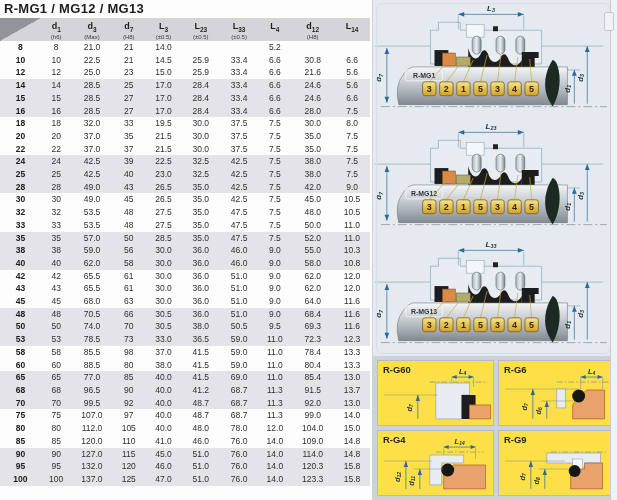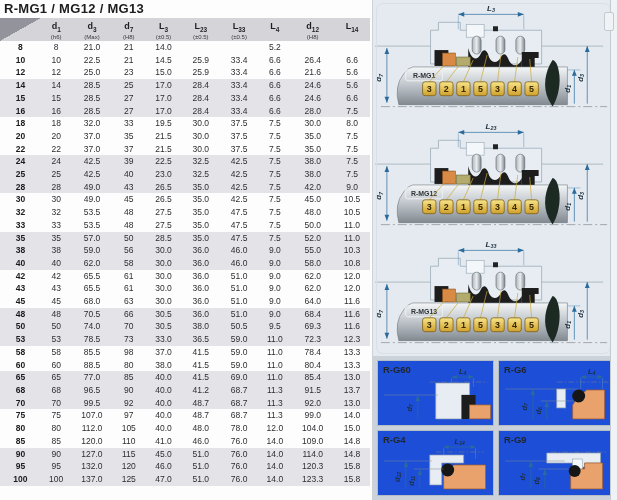--- a/index.html
+++ b/index.html
@@ -24,21 +24,21 @@
   
   .right{position:absolute;left:372px;top:0;width:245px;height:500px;background:#e4eaf0;border-left:1px solid #ccd3d9;}
   .frame{position:absolute;left:3px;top:3px;right:7px;height:349px;border:1px solid #d9dfe5;border-radius:7px;pointer-events:none;}
   .diagrams{position:absolute;left:0;top:0;width:245px;height:356px;}
   .diag{position:relative;width:245px;height:118px;}
   .edge{position:absolute;right:0;top:0;width:7px;height:500px;background:#f0f3f5;border-left:1px solid #c4cacf;}
   .edge-tab{position:absolute;right:4px;top:12px;width:8px;height:17px;background:#f0f3f5;border:1px solid #c4cacf;border-radius:2px;}
 
   .seats{position:absolute;left:0;top:356px;width:245px;height:144px;background:#cbd2d9;
     display:grid;grid-template-columns:1fr 1fr;grid-template-rows:1fr 1fr;gap:4px;padding:4px;box-sizing:border-box;}
-  .seat-panel{background:#1d4ed8;border:1px solid #b4bcc4;overflow:hidden;}
+  .seat-panel{background:#fde047;border:1px solid #b4bcc4;overflow:hidden;}
   .seat-panel svg{display:block;width:100%;height:100%;}
 
   
   svg text{font-family:"Liberation Sans",sans-serif;}
   .housing{fill:#e7edf2;stroke:#93a3b0;stroke-width:.7;}
   .housing2{fill:#f3f7fa;stroke:#93a3b0;stroke-width:.6;}
   .black{fill:#1d1d1d;stroke:none;}
   .copper{fill:#d98a44;stroke:#8a4f1d;stroke-width:.6;}
   .olive{fill:#b3ab6e;stroke:#6f6a36;stroke-width:.6;}
   .spring{fill:url(#springGrad);stroke:#5c656c;stroke-width:.6;}
@@ -131,21 +131,21 @@
           </tr>
           <tr>
             <td class="size-col">10</td>
             <td>10</td>
             <td>22.5</td>
             <td>21</td>
             <td>14.5</td>
             <td>25.9</td>
             <td>33.4</td>
             <td>6.6</td>
-            <td>26.4</td>
+            <td>30.8</td>
             <td>6.6</td>
           </tr>
           <tr>
             <td class="size-col">12</td>
             <td>12</td>
             <td>25.0</td>
             <td>23</td>
             <td>15.0</td>
             <td>25.9</td>
             <td>33.4</td>

